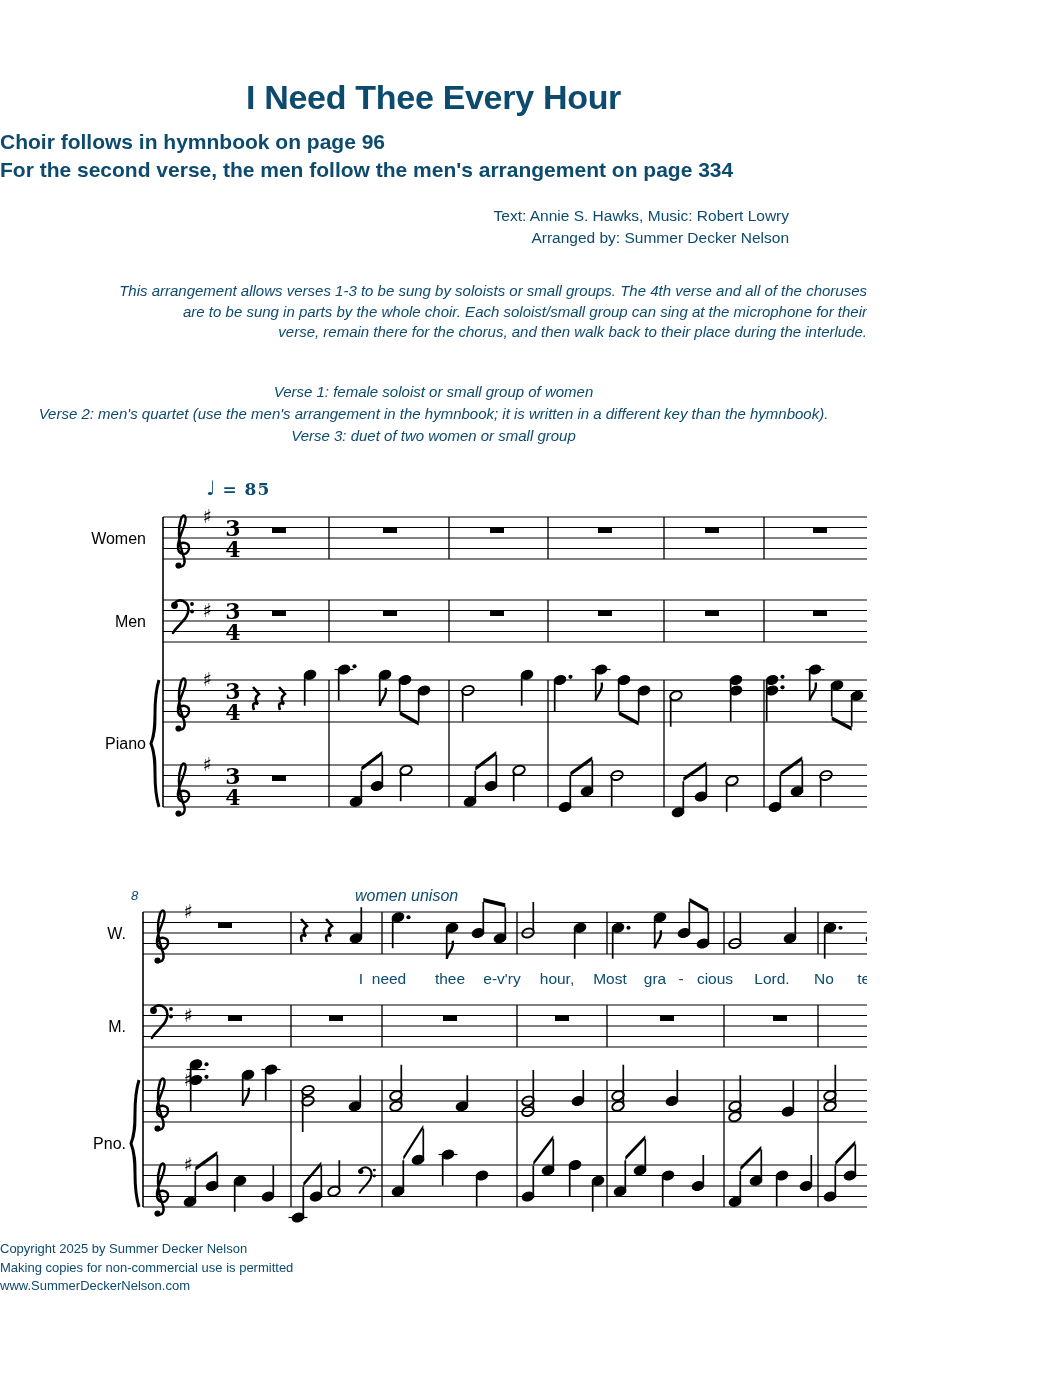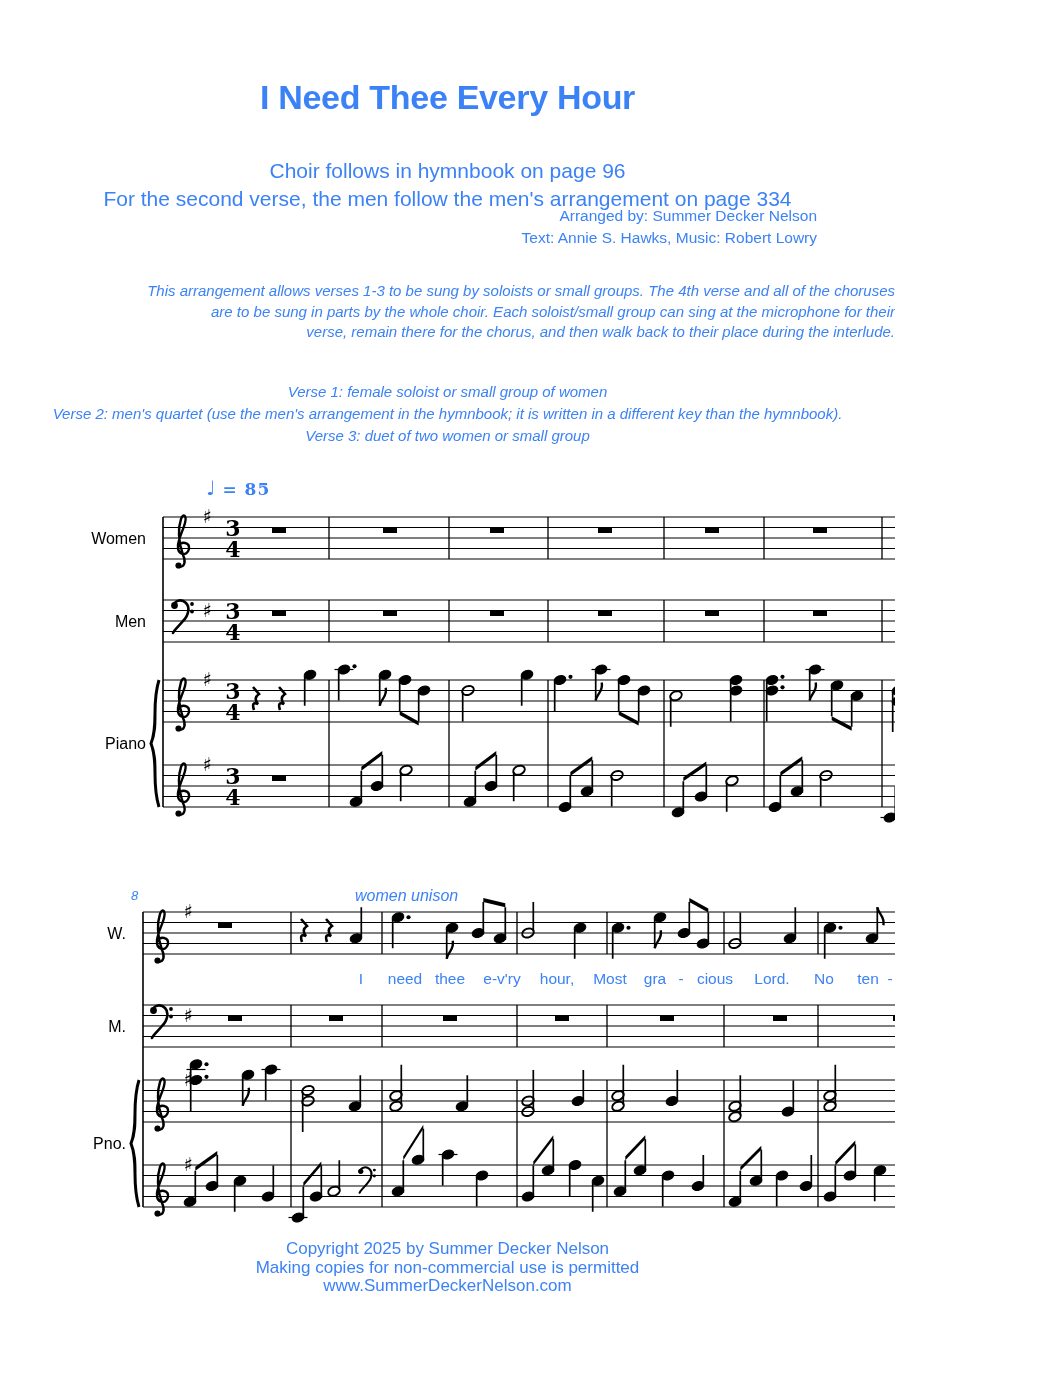--- a/index.html
+++ b/index.html
@@ -1,48 +1,48 @@
 <!DOCTYPE html>
 <html><head>
 <meta charset="utf-8">
 <style>
   html,body{margin:0;padding:0;background:#ffffff;}
-  .page{position:relative;width:867px;height:1375px;background:#fff;color:#3b82f6;
-        font-family:"Liberation Sans",sans-serif;overflow:hidden;padding-left:28px;}
+  .page{position:relative;width:867px;height:1375px;background:#fff;color:#0c4a6e;
+        font-family:"Liberation Sans",sans-serif;overflow:hidden;}
   .abs{position:absolute;}
   .title{left:0;right:0;top:78px;text-align:center;font-size:34px;font-weight:600;letter-spacing:-0.3px;}
-  .sub{left:0;right:0;text-align:center;font-size:21px;font-weight:400;margin-top:29px;}
+  .sub{left:0;right:0;text-align:left;font-size:21px;font-weight:700;}
   .sub1{top:130px;}
   .sub2{top:158px;}
   .credits{right:78px;top:205px;text-align:right;font-size:15.5px;line-height:22px;}
   .para{left:0;right:0;text-align:center;font-style:italic;font-size:15px;line-height:20.5px;}
   .p1{top:281px;text-align:right;}
   .p2{top:381px;line-height:22px;}
   .tempo{left:206px;top:476px;}
   .tnote{font-family:"DejaVu Sans",sans-serif;font-size:20px;font-weight:bold;}
   .ttext{font-family:"DejaVu Serif",serif;font-size:17px;font-weight:bold;letter-spacing:1px;margin-left:7px;}
   .mnum{left:131px;top:888px;font-style:italic;font-size:13px;}
   .unison{left:355px;top:887px;font-style:italic;font-size:16px;}
   .lyrics{left:0;top:970px;width:1063px;height:22px;font-size:15.5px;}
   .syl{position:absolute;top:0;transform:translateX(-50%);white-space:nowrap;}
-  .footer{left:0;right:0;top:1240px;text-align:center;font-size:17px;line-height:18.5px;}
+  .footer{left:0;right:0;top:1240px;text-align:left;font-size:13px;line-height:18.5px;}
   #score{position:absolute;left:0;top:0;width:1063px;height:1375px;pointer-events:none;}
 </style>
 </head>
 <body>
 
 <div class="page">
 
   <div class="abs title">I Need Thee Every Hour</div>
   <div class="abs sub sub1">Choir follows in hymnbook on page 96</div>
   <div class="abs sub sub2">For the second verse, the men follow the men's arrangement on page 334</div>
 
   <div class="abs credits">
+    <div>Text: Annie S. Hawks, Music: Robert Lowry</div>
     <div>Arranged by: Summer Decker Nelson</div>
-    <div>Text: Annie S. Hawks, Music: Robert Lowry</div>
   </div>
 
   <div class="abs para p1">
     <div>This arrangement allows verses 1-3 to be sung by soloists or small groups. The 4th verse and all of the choruses</div>
     <div>are to be sung in parts by the whole choir. Each soloist/small group can sing at the microphone for their</div>
     <div>verse, remain there for the chorus, and then walk back to their place during the interlude.</div>
   </div>
 
   <div class="abs para p2">
     <div>Verse 1: female soloist or small group of women</div>
@@ -486,21 +486,21 @@
       <line x1="724" x2="724" y1="1080" y2="1207" stroke="#000" stroke-width="1.3"></line>
       <line x1="818" x2="818" y1="1080" y2="1207" stroke="#000" stroke-width="1.3"></line>
       <line x1="978" x2="978" y1="1080" y2="1207" stroke="#000" stroke-width="1.3"></line>
       <path d="M 139 1080 C 131 1105.4 139 1123.18 131 1143.5 C 139 1163.82 131 1181.6 139 1207" fill="none" stroke="#000" stroke-width="3"></path>
     </svg>
 
   <div class="abs mnum">8</div>
   <div class="abs unison">women unison</div>
   <div class="abs lyrics" id="lyrics">
       <span class="syl" style="left: 361px;">I</span>
-      <span class="syl" style="left: 405px;">need</span>
+      <span class="syl" style="left: 389px;">need</span>
       <span class="syl" style="left: 450px;">thee</span>
       <span class="syl" style="left: 502px;">e-v'ry</span>
       <span class="syl" style="left: 557px;">hour,</span>
       <span class="syl" style="left: 610px;">Most</span>
       <span class="syl" style="left: 655px;">gra</span>
       <span class="syl" style="left: 681px;">-</span>
       <span class="syl" style="left: 715px;">cious</span>
       <span class="syl" style="left: 772px;">Lord.</span>
       <span class="syl" style="left: 824px;">No</span>
       <span class="syl" style="left: 868px;">ten</span>

